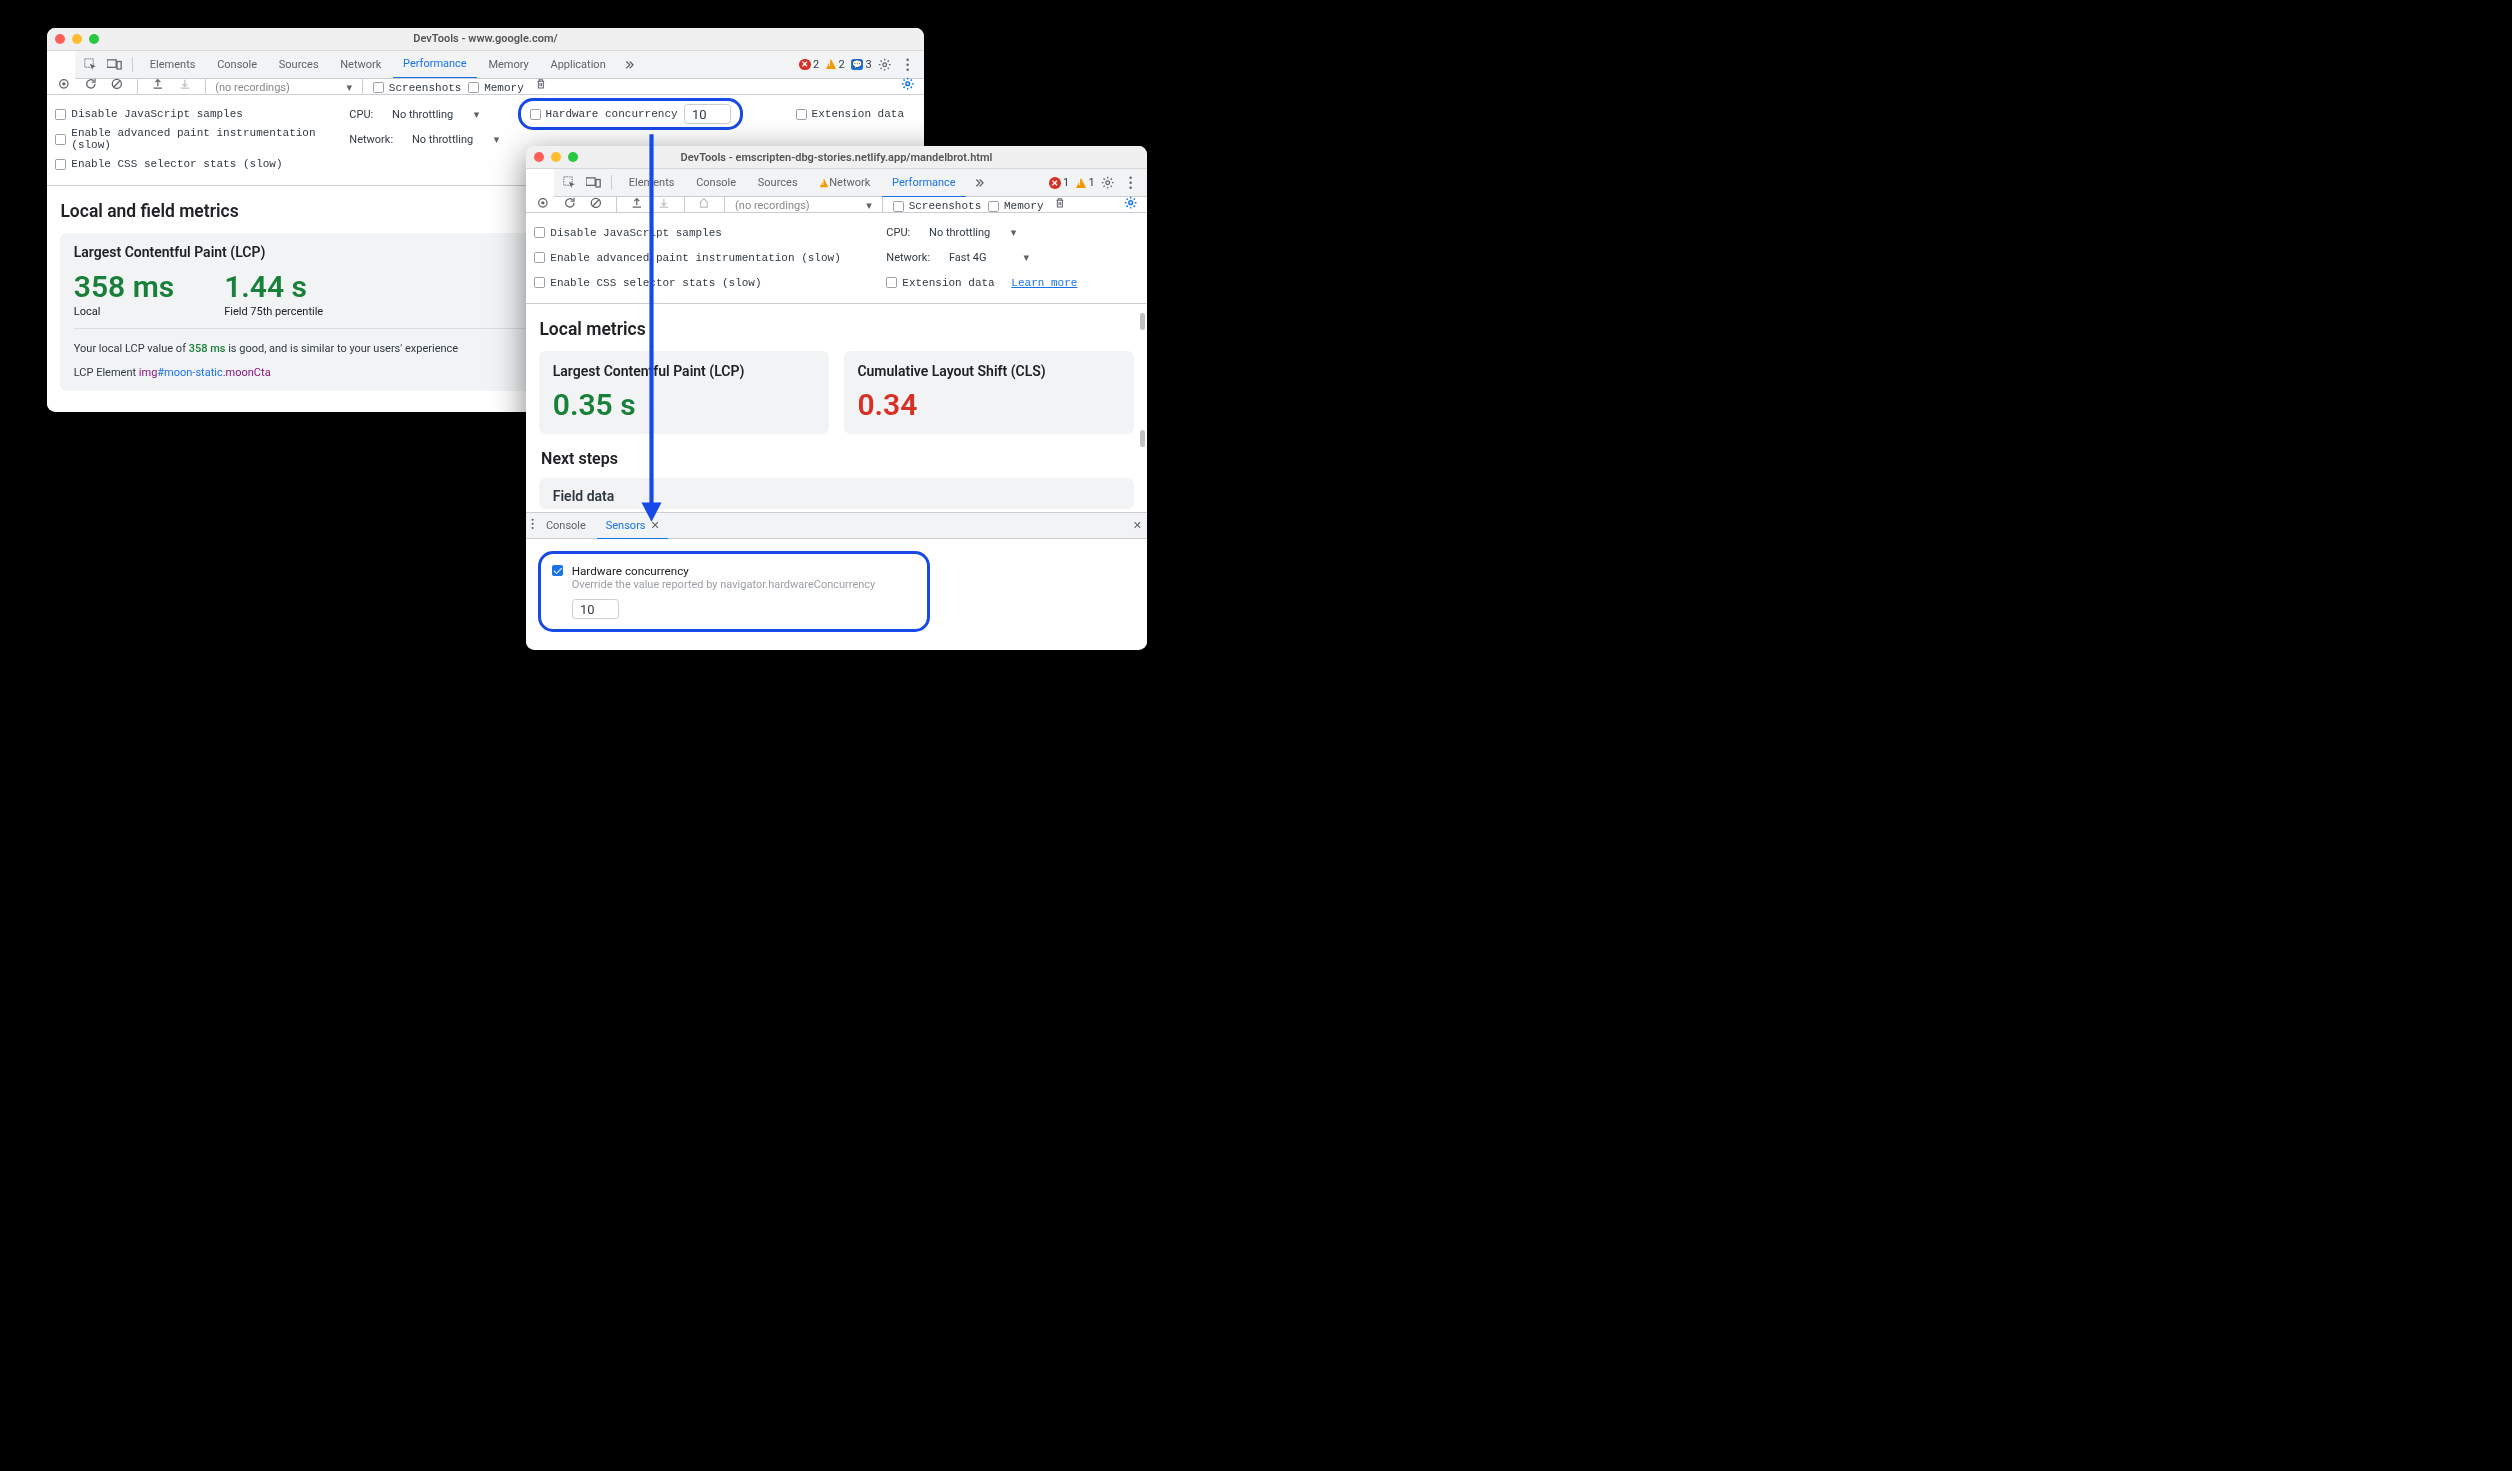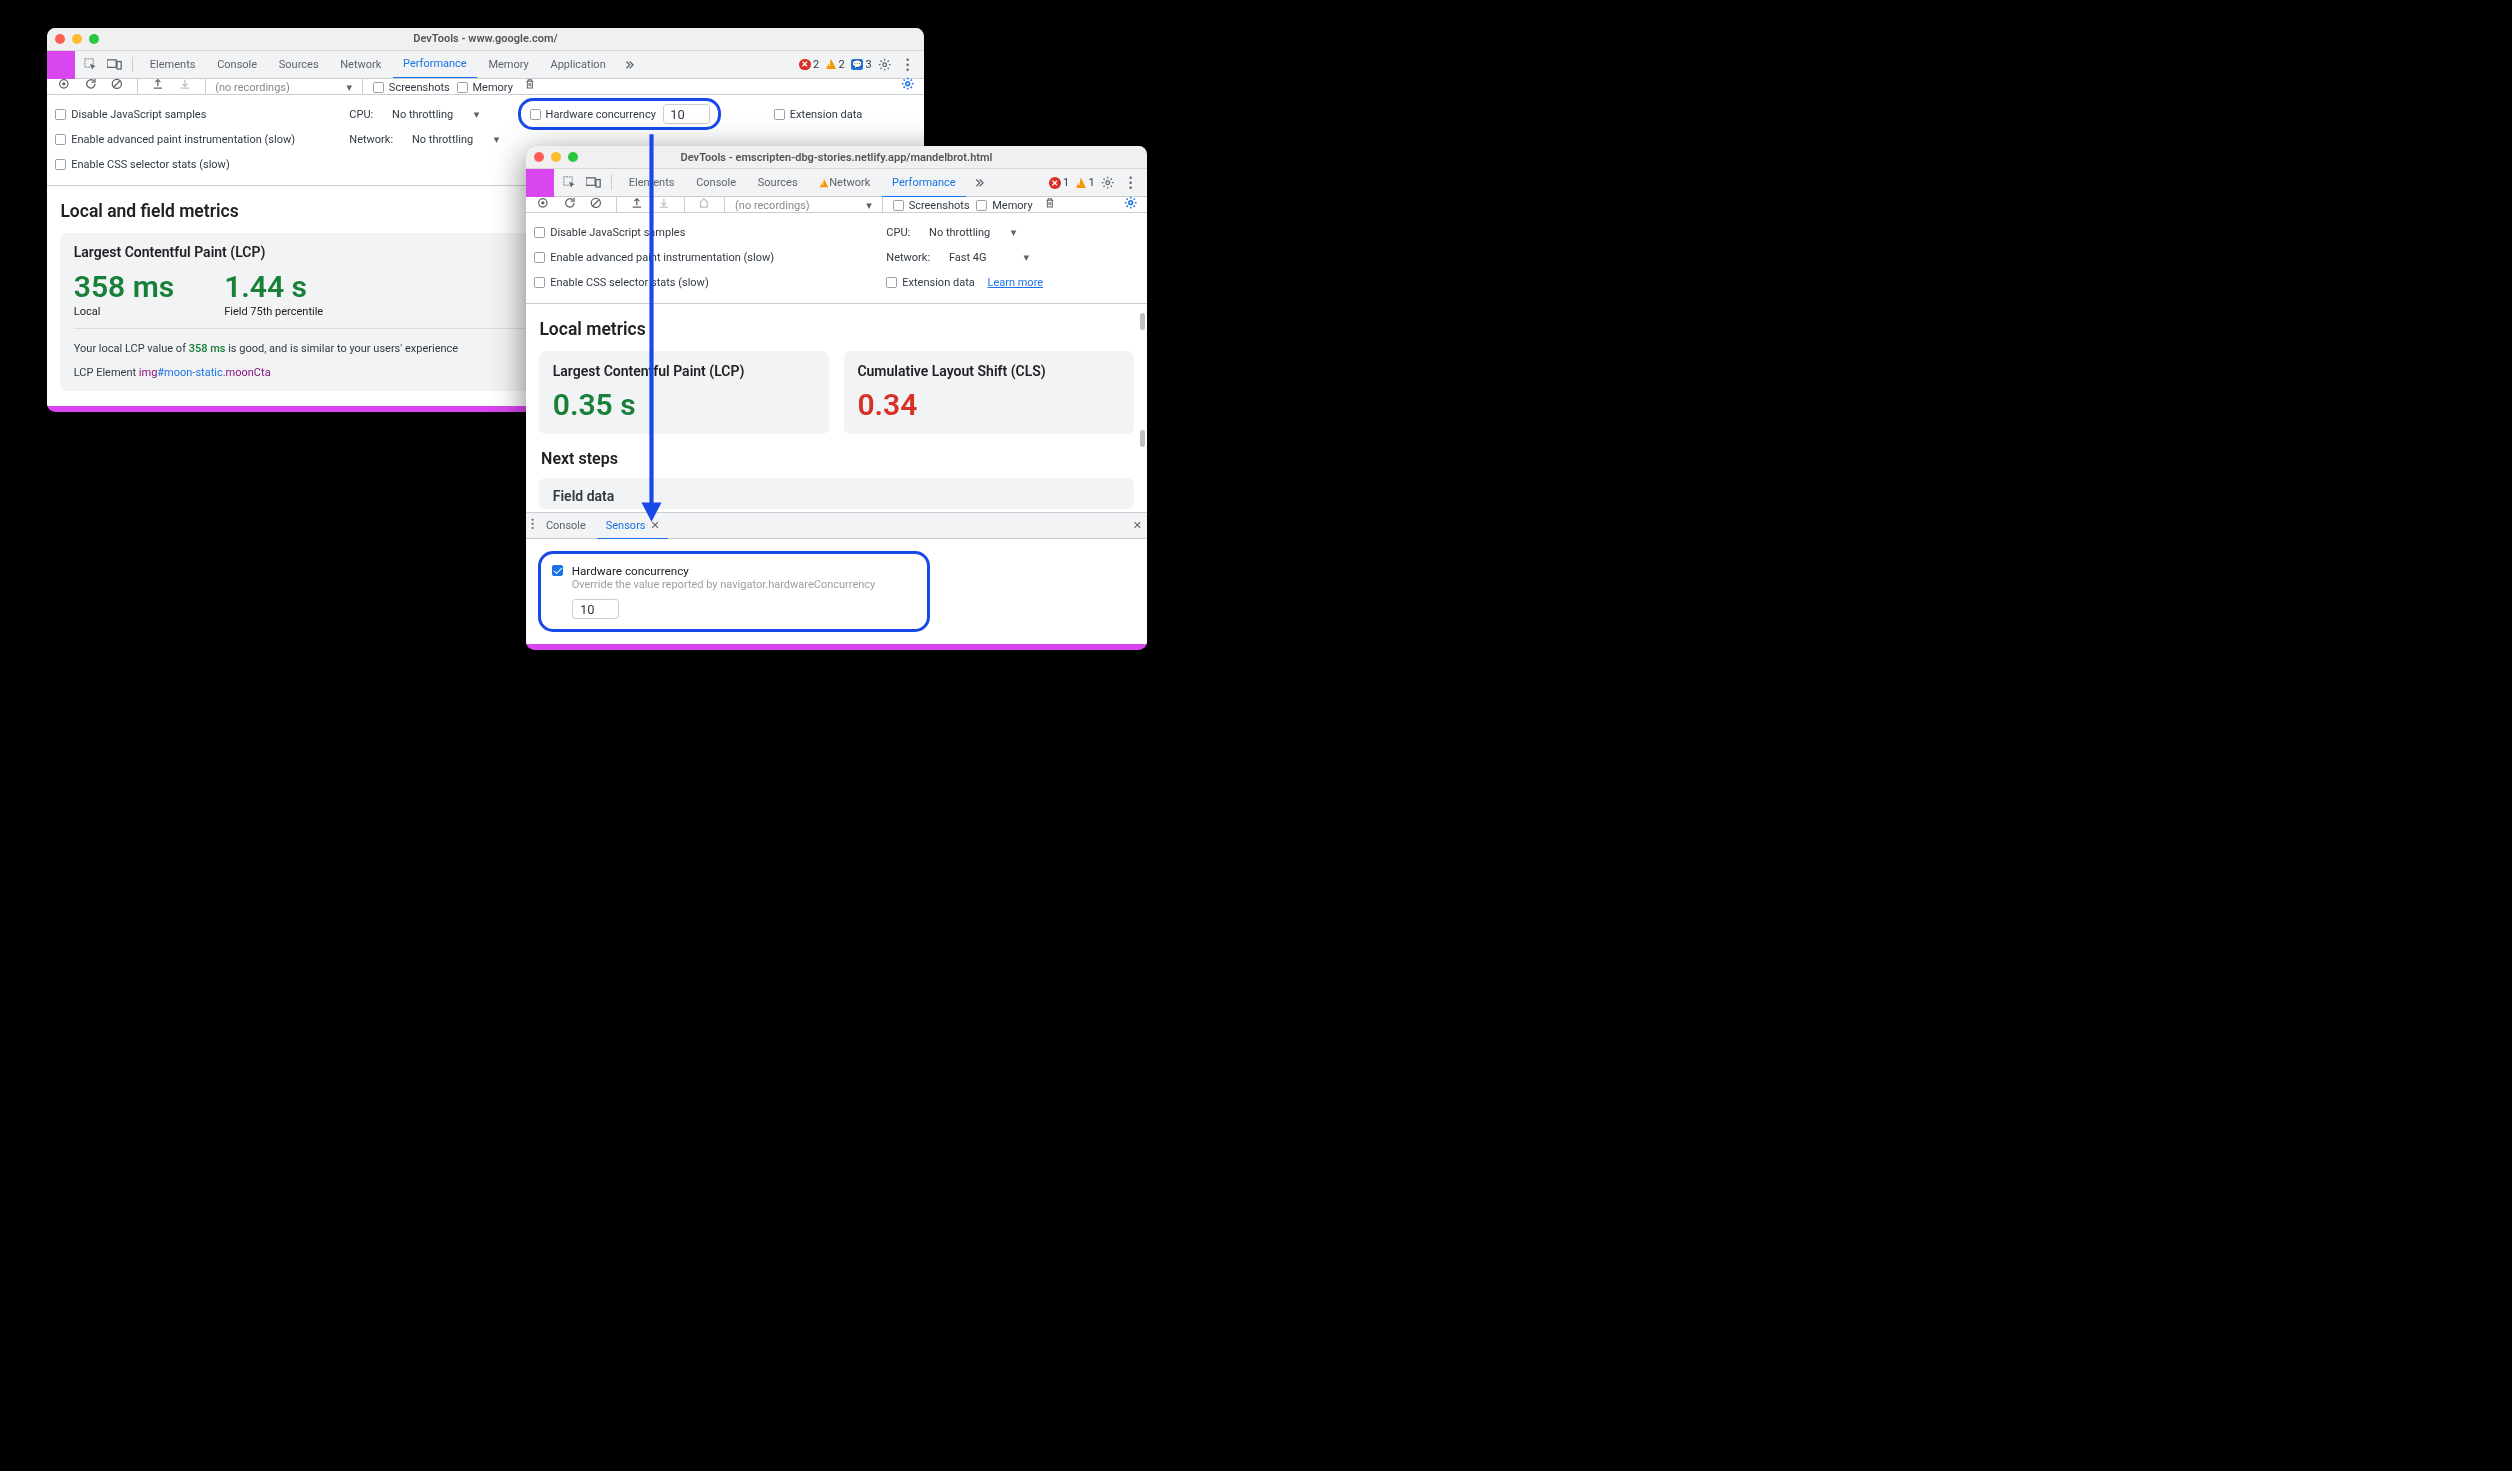--- a/index.html
+++ b/index.html
@@ -8,21 +8,21 @@
   font-family: -apple-system, BlinkMacSystemFont, "Segoe UI", Roboto, sans-serif;
   font-size: 11px;
   color: #303942;
   width: 1209px;
   height: 701px;
   position: relative;
   overflow: hidden;
 }
 .window {
   position: absolute;
-  background: #d946ef;
+  background: #ffffff;
   border-radius: 8.3px;
   box-shadow: 0 8.3px 33px rgba(0,0,0,0.5);
   overflow: hidden;
 }
 .win1 { left: 47px; top: 27.6px; width: 877px; height: 384px; }
 .win2 { left: 526px; top: 146px; width: 621px; height: 504px; }
 .titlebar {
   height: 23.4px;
   background: #f0f0f0;
   border-bottom: 0.8px solid #d8d8d8;
@@ -75,21 +75,21 @@
   display: flex;
   align-items: flex-end;
   padding: 0 6.7px;
   gap: 6.7px;
   background: #fff;
 }
 .tb-icon { width: 20px; height: 20px; display: flex; align-items: center; justify-content: center; color: #5f6368; }
 .tb-sep { width: 0.8px; height: 15px; background: #cacdd1; margin: 0 3.3px; }
 .placeholder { color: #888; font-size: 11px; flex: 0 0 auto; }
 .chev { color: #5f6368; margin-left: 1.7px; }
-.checkbox-row { display: flex; align-items: center; gap: 5px; font-size: 11px; color: #303942; }
+.checkbox-row { display: flex; align-items: center; gap: 5px; font-size: 11px; color: #303942; font-family: Liberation Mono, monospace; }
 .cb { width: 11px; height: 11px; border: 0.8px solid #9aa0a6; border-radius: 1.7px; display: inline-block; background: #fff; flex-shrink: 0; }
 .cb.checked { background: #1a73e8; border-color: #1a73e8; position: relative; }
 .cb.checked::after { content: ""; position: absolute; left: 2.5px; top: 0px; width: 3.3px; height: 6.7px; border: solid #fff; border-width: 0 1.7px 1.7px 0; transform: rotate(45deg); }
 .settings-area {
   background: #fff;
   border-bottom: 0.8px solid #cacdd1;
   padding: 6.7px 8.3px 8.3px 8.3px;
 }
 .settings-row { display: flex; align-items: center; height: 25px; gap: 10px; }
 .settings-left { width: 284px; display: flex; align-items: center; gap: 5px; }

